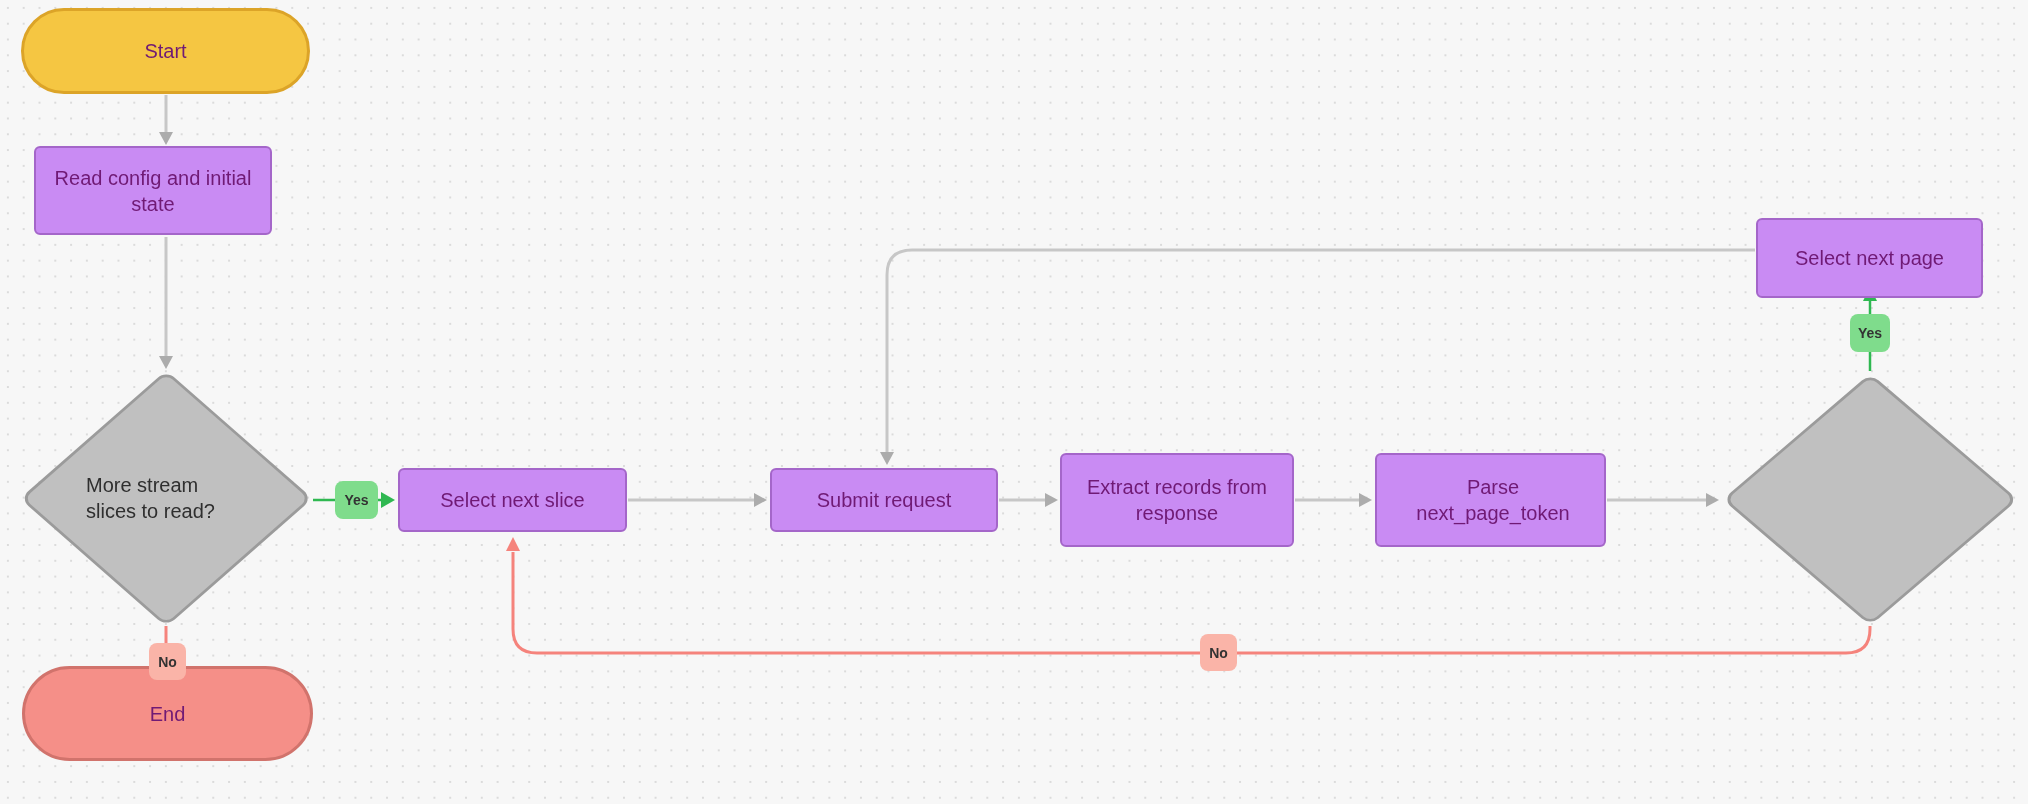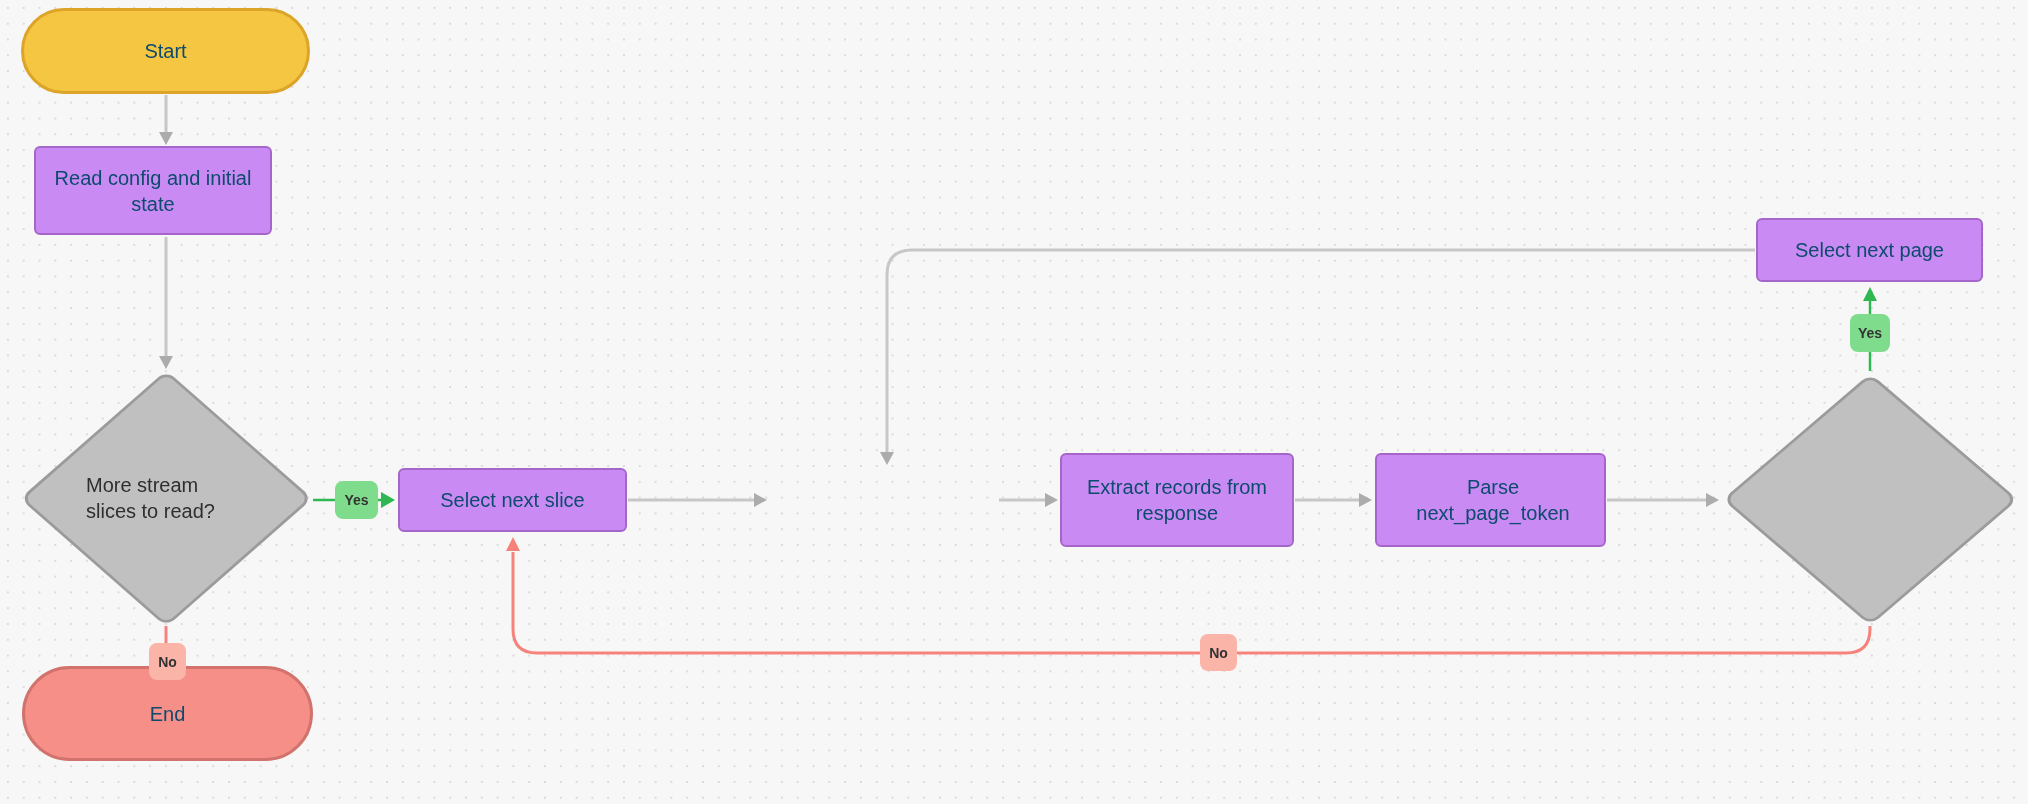--- a/index.html
+++ b/index.html
@@ -10,21 +10,21 @@
     background-color:#F7F7F7;
     background-image:radial-gradient(circle,#DBDBDB 1.3px,transparent 1.5px);
     background-size:15.8px 15.8px;
     overflow:hidden;
   }
   svg.edges{position:absolute;left:0;top:0;width:2028px;height:804px;}
   .node{
     position:absolute;
     display:flex;align-items:center;justify-content:center;
     text-align:center;
-    color:#0c4a6e;
+    color:#701a75;
     font-size:20px;font-weight:500;line-height:1.3;
     box-sizing:border-box;
     padding:4px 12px;
   }
   .rect{
     background:#C98BF3;
     border:2.5px solid #A466C9;
     border-radius:6px;
   }
   .terminal-start{
@@ -96,27 +96,28 @@
   <div class="diamond" style="left:1765.7px;top:394.7px;width:208.6px;height:208.6px;transform:scaleY(0.854) rotate(45deg);"></div>
 
   <div class="node terminal-start" style="left:21px;top:8px;width:289px;height:86px;">Start</div>
 
   <div class="node rect" style="left:34px;top:146px;width:238px;height:89px;">Read config and initial state</div>
 
   <div class="diamond-text" style="left:86px;top:458px;width:160px;height:80px;">More stream slices to read?</div>
 
   <div class="node rect" style="left:398px;top:468px;width:229px;height:64px;">Select next slice</div>
 
+  <div class="node rect" style="left:770px;top:468px;width:228px;height:64px;">Submit request</div>
 
   <div class="node rect" style="left:1060px;top:453px;width:234px;height:94px;">Extract records from response</div>
 
   <div class="node rect" style="left:1375px;top:453px;width:231px;height:94px;padding-left:17px;">Parse next_page_token</div>
 
 
-  <div class="node rect" style="left:1756px;top:218px;width:227px;height:64px;">Select next page</div>
+  <div class="node rect" style="left:1756px;top:218px;width:227px;height:80px;">Select next page</div>
 
   <div class="node terminal-end" style="left:22px;top:666px;width:291px;height:95px;">End</div>
 
   <div class="edge-label yes" style="left:335px;top:481px;width:43px;height:38px;">Yes</div>
 
   <div class="edge-label no" style="left:149px;top:643px;width:37px;height:37px;">No</div>
 
   <div class="edge-label yes" style="left:1850px;top:314px;width:40px;height:38px;">Yes</div>
 
   <div class="edge-label no" style="left:1200px;top:634px;width:37px;height:37px;">No</div>

